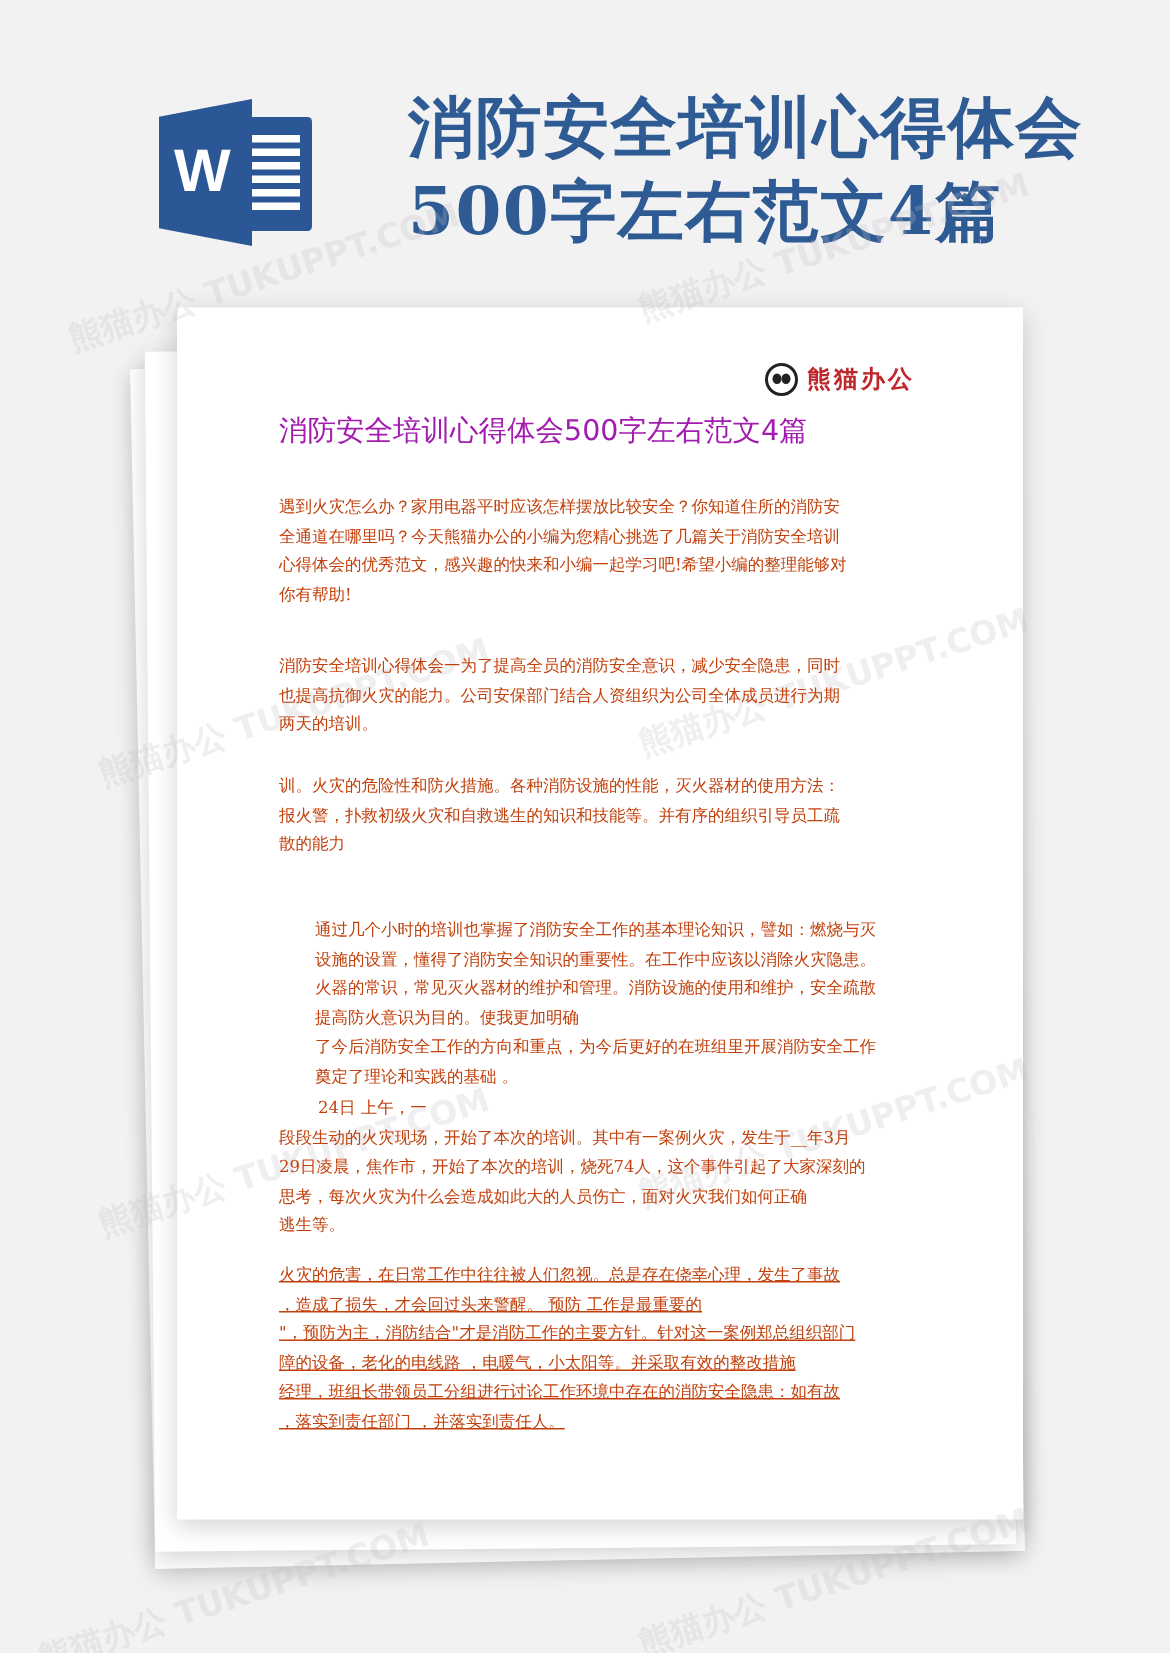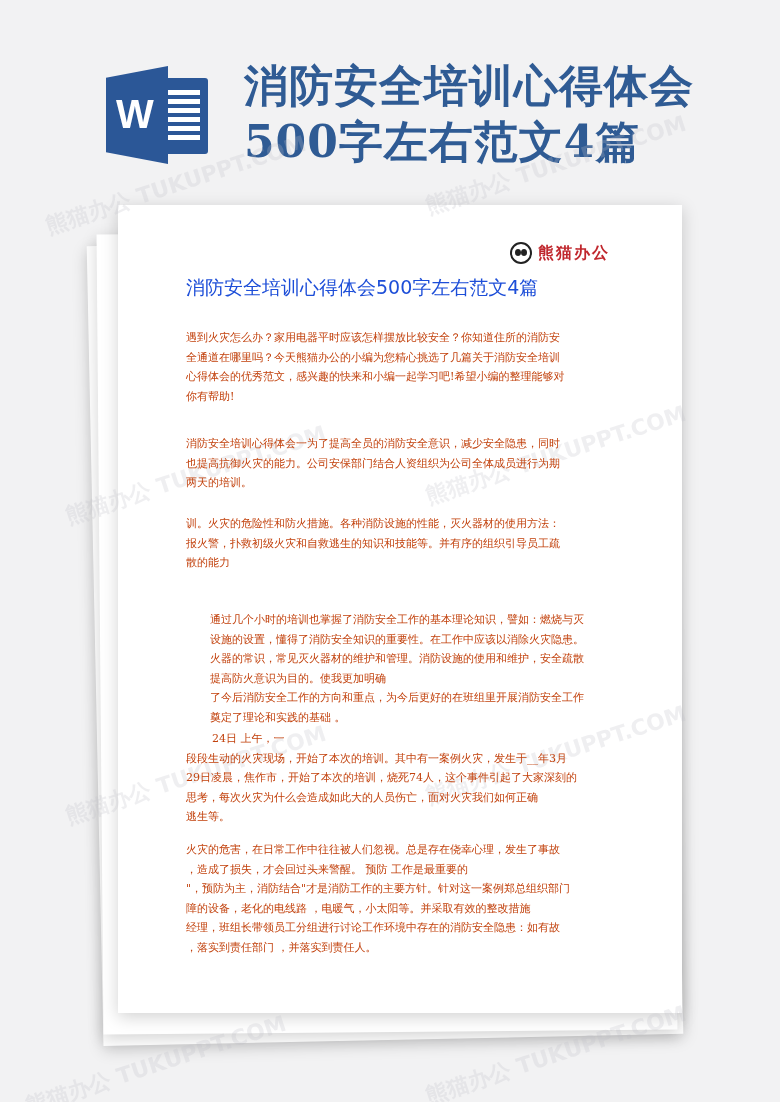--- a/index.html
+++ b/index.html
@@ -26,21 +26,21 @@
     position: absolute; left: 0; top: 0; width: 62px; height: 98px;
     background: #2b5797;
     clip-path: polygon(0 12%, 100% 0, 100% 100%, 0 88%);
   }
   .word-icon .cover span {
     position: absolute; left: 10px; top: 28px;
     font-family: "Liberation Sans", sans-serif; font-weight: bold;
     color: #ffffff; font-size: 40px; line-height: 40px;
   }
   .header-title {
-    position: absolute; left: 244px; top: 58px; width: 500px;
+    position: absolute; left: 272px; top: 58px; width: 500px;
     color: #2f5b94; font-family: "DejaVu Serif", "Liberation Serif", serif;
     font-weight: bold; font-size: 44px; line-height: 56px; letter-spacing: 1px;
   }
 
   .sheet {
     position: absolute; background: #ffffff;
     box-shadow: 0 4px 16px rgba(0,0,0,0.18);
   }
   .sheet.back2 { left: 95px; top: 240px; width: 580px; height: 800px; transform: rotate(-1.2deg); }
   .sheet.back1 { left: 100px; top: 232px; width: 574px; height: 800px; transform: rotate(-0.5deg); }
@@ -61,21 +61,21 @@
   .panda::before { left: 3px; }
   .panda::after { right: 3px; }
   .brand-name {
     color: #c0272d; font-family: "DejaVu Sans", "Liberation Sans", sans-serif;
     font-weight: bold; font-size: 16px; letter-spacing: 2px;
   }
 
   .doc-title {
     position: absolute; left: 186px; top: 273px; width: 460px;
     font-family: "DejaVu Sans", "Liberation Sans", sans-serif;
-    font-size: 19px; color: #1d4ed8; line-height: 28px;
+    font-size: 19px; color: #a21caf; line-height: 28px;
   }
   .para {
     position: absolute; left: 186px; width: 455px;
     font-family: "DejaVu Serif", "Liberation Serif", serif;
     font-size: 11px; line-height: 19.5px; color: #c2410c;
   }
   .para .ln { display: block; white-space: nowrap; }
   .para .indent { padding-left: 26px; }
 
   .wm {
@@ -156,20 +156,20 @@
 </div>
 
 <div class="para" style="top:729px;">
   <span class="ln indent">24日 上午，一</span>
   <span class="ln">段段生动的火灾现场，开始了本次的培训。其中有一案例火灾，发生于__年3月</span>
   <span class="ln">29日凌晨，焦作市，开始了本次的培训，烧死74人，这个事件引起了大家深刻的</span>
   <span class="ln">思考，每次火灾为什么会造成如此大的人员伤亡，面对火灾我们如何正确</span>
   <span class="ln">逃生等。</span>
 </div>
 
-<div class="para" style="top:840px;">
+<div class="para" style="top:840px;text-decoration:underline;">
   <span class="ln">火灾的危害，在日常工作中往往被人们忽视。总是存在侥幸心理，发生了事故</span>
   <span class="ln">，造成了损失，才会回过头来警醒。 预防 工作是最重要的</span>
   <span class="ln">"，预防为主，消防结合"才是消防工作的主要方针。针对这一案例郑总组织部门</span>
   <span class="ln">障的设备，老化的电线路 ，电暖气，小太阳等。并采取有效的整改措施</span>
   <span class="ln">经理，班组长带领员工分组进行讨论工作环境中存在的消防安全隐患：如有故</span>
   <span class="ln">，落实到责任部门 ，并落实到责任人。</span>
 </div>
 
 </body></html>

